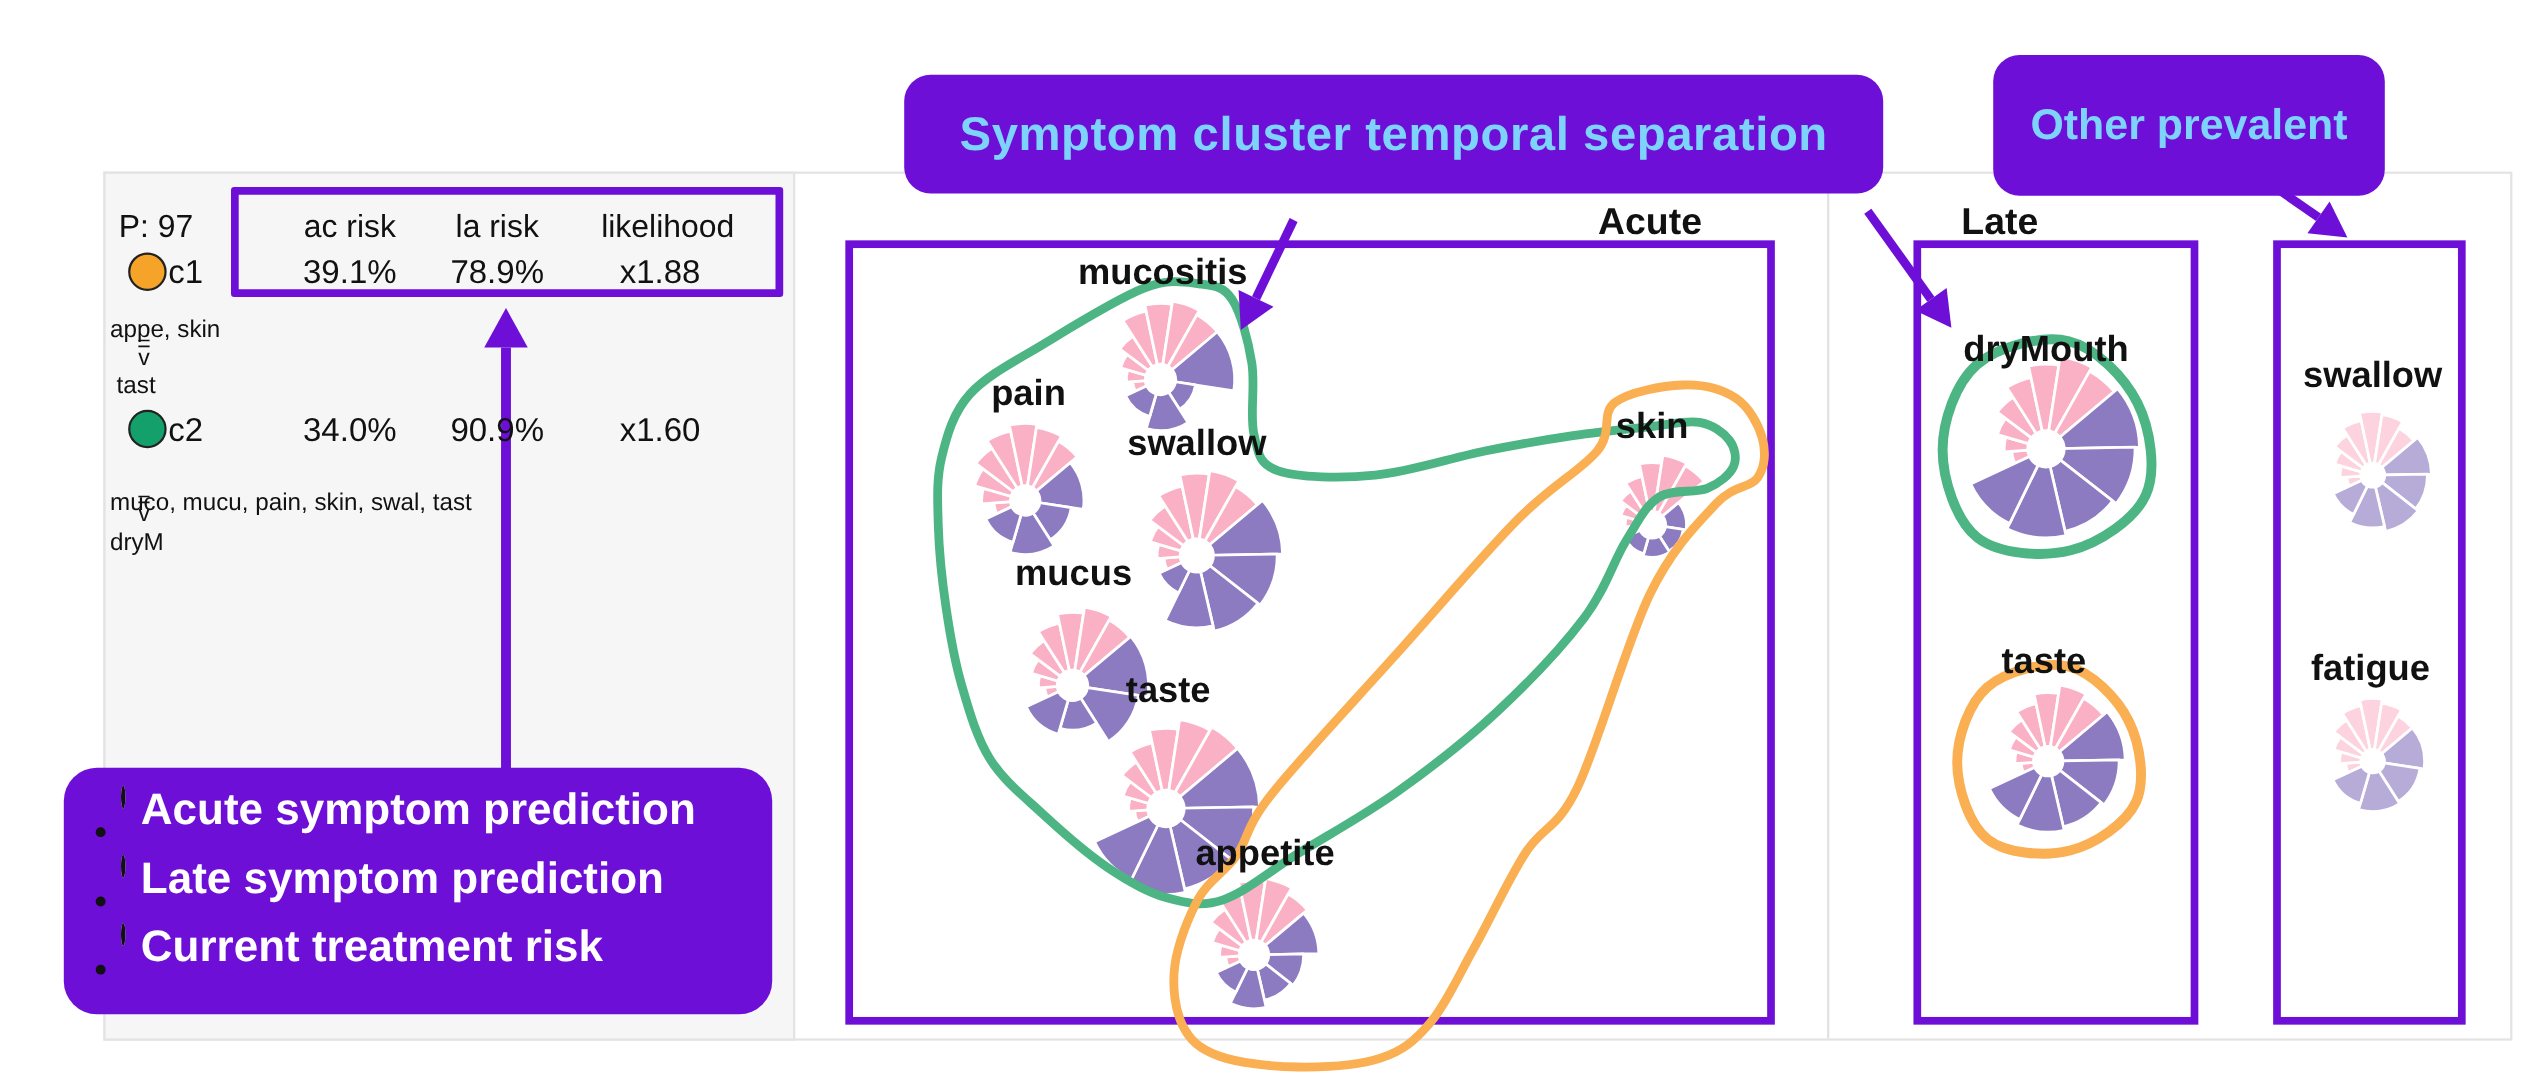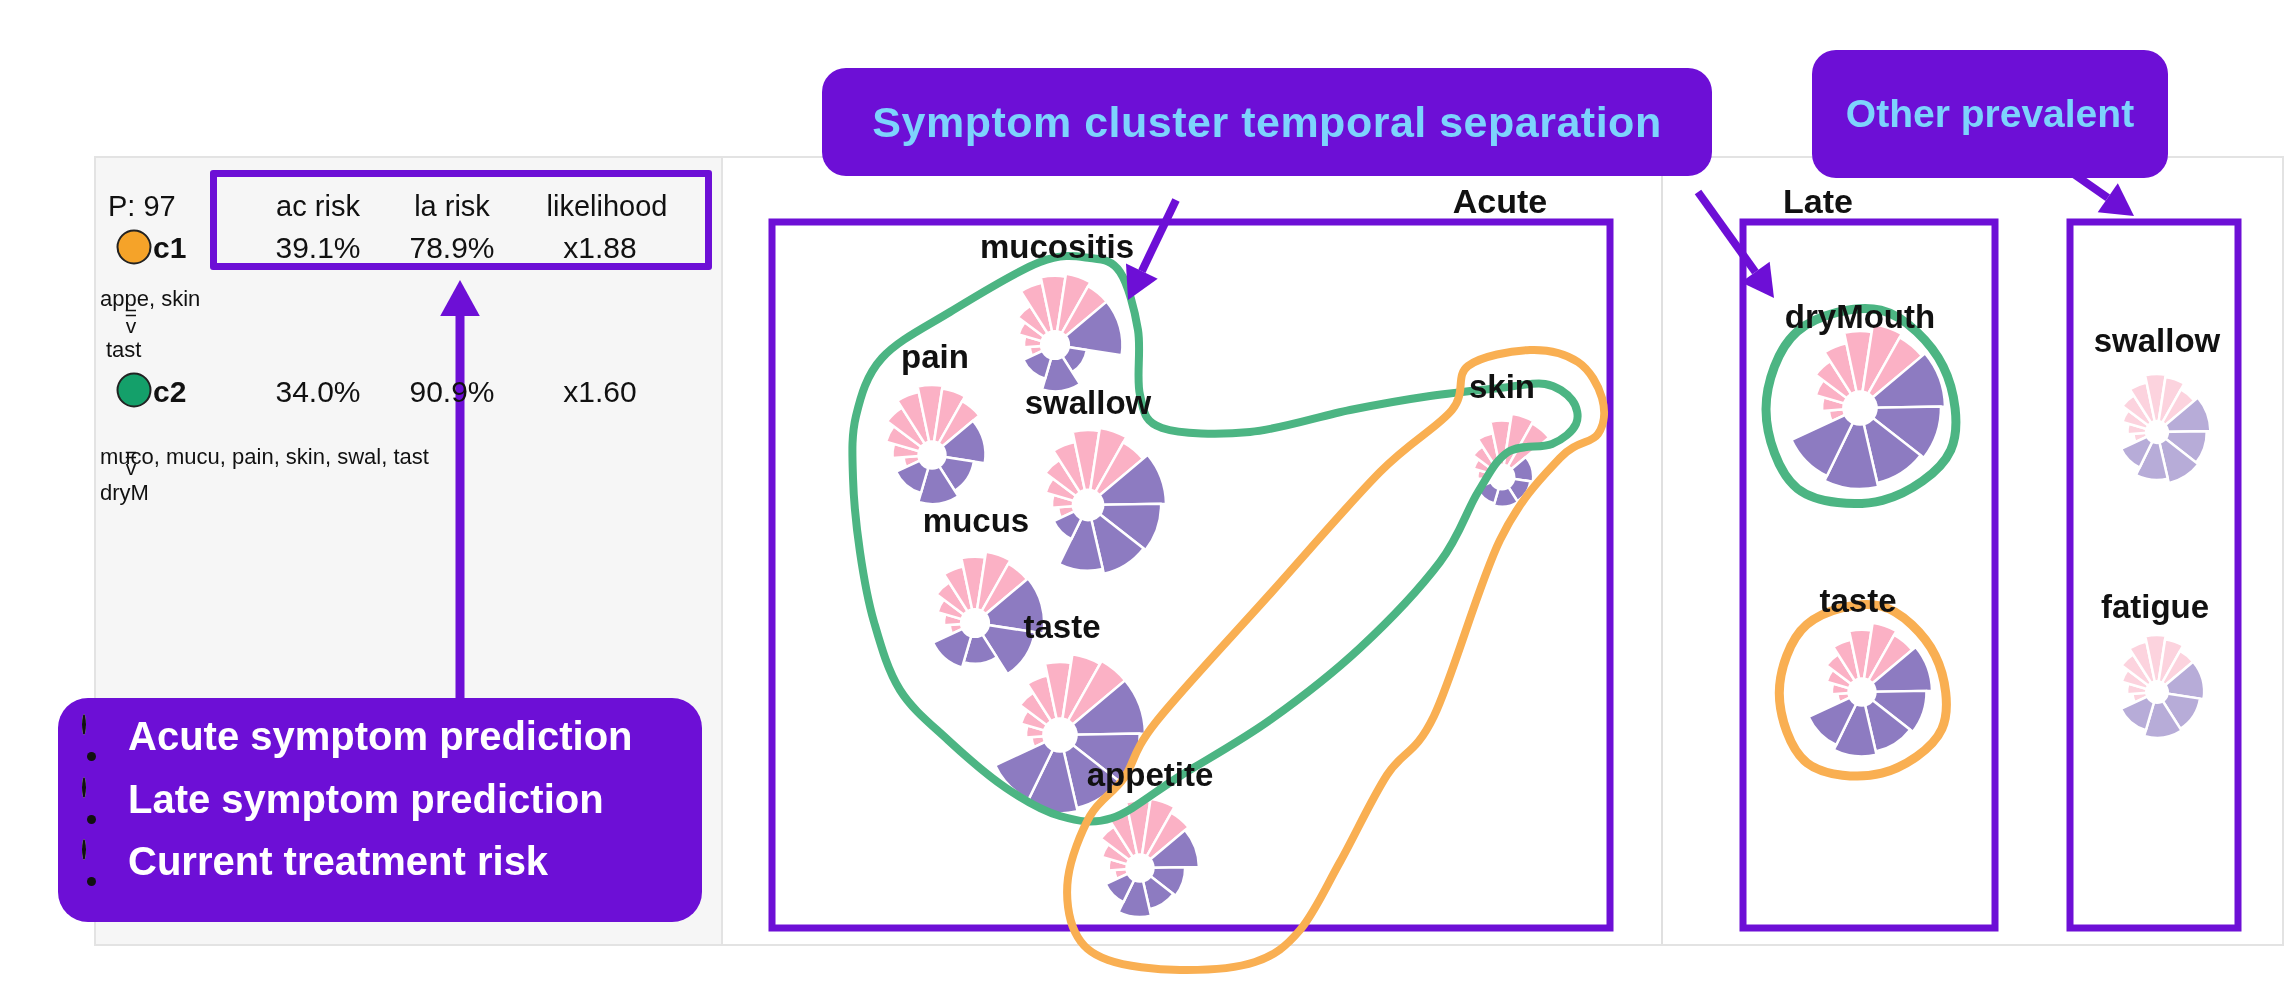--- a/index.html
+++ b/index.html
@@ -3,35 +3,35 @@
 <meta charset="utf-8">
 <style>
   html,body{margin:0;padding:0;background:#ffffff;}
   .stage{position:relative;width:2294px;height:990px;background:#fff;overflow:hidden;
          font-family:"Liberation Sans", sans-serif;color:#111;}
   #scene{position:absolute;left:0;top:0;z-index:1;}
   .ui{position:absolute;left:0;top:0;width:2294px;height:990px;z-index:2;pointer-events:none;}
   .ui > *{position:absolute;}
   .lbl{font-weight:400;font-size:29px;white-space:nowrap;}
   .cell{font-size:30px;white-space:nowrap;}
-  .cell.id{font-weight:700;}
+  .cell.id{font-weight:400;}
   .ctr{transform:translateX(-50%);}
   .small{font-size:22px;white-space:nowrap;}
   .implies{display:flex;flex-direction:column;align-items:center;line-height:13px;
            font-size:21px;width:22px;}
   .tbl-outline{border:7px solid var(--purple);border-radius:3px;box-sizing:border-box;
                background:transparent;}
   .callout{background:var(--purple);color:#7dd3fc;font-weight:700;border-radius:24px;
            display:flex;align-items:center;justify-content:center;text-align:center;
            box-sizing:border-box;}
   .callout.one{font-size:43px;letter-spacing:0.5px;}
   .callout.two{font-size:39px;line-height:1.25;flex-direction:column;}
   .legend-box{background:var(--purple);border-radius:30px;box-sizing:border-box;
               padding:18px 24px;display:flex;flex-direction:column;justify-content:center;}
-  .legend-row{display:flex;align-items:flex-start;gap:14px;height:63px;}
+  .legend-row{display:flex;align-items:flex-start;gap:14px;height:63px;text-align:right;}
   .bullet{position:relative;width:32px;height:56px;flex:none;}
   .bullet .circ{width:27px;height:27px;border-radius:50%;background:#fff;border:2px solid #111;}
   .bullet .dot{position:absolute;left:5px;top:36px;width:9px;height:9px;border-radius:50%;background:#111;}
   .legend-text{color:#fff;font-weight:700;font-size:40px;white-space:nowrap;line-height:40px;}
 </style>
 </head>
 <body>
 
 <div class="stage">
   <svg id="scene" width="2294" height="990">

